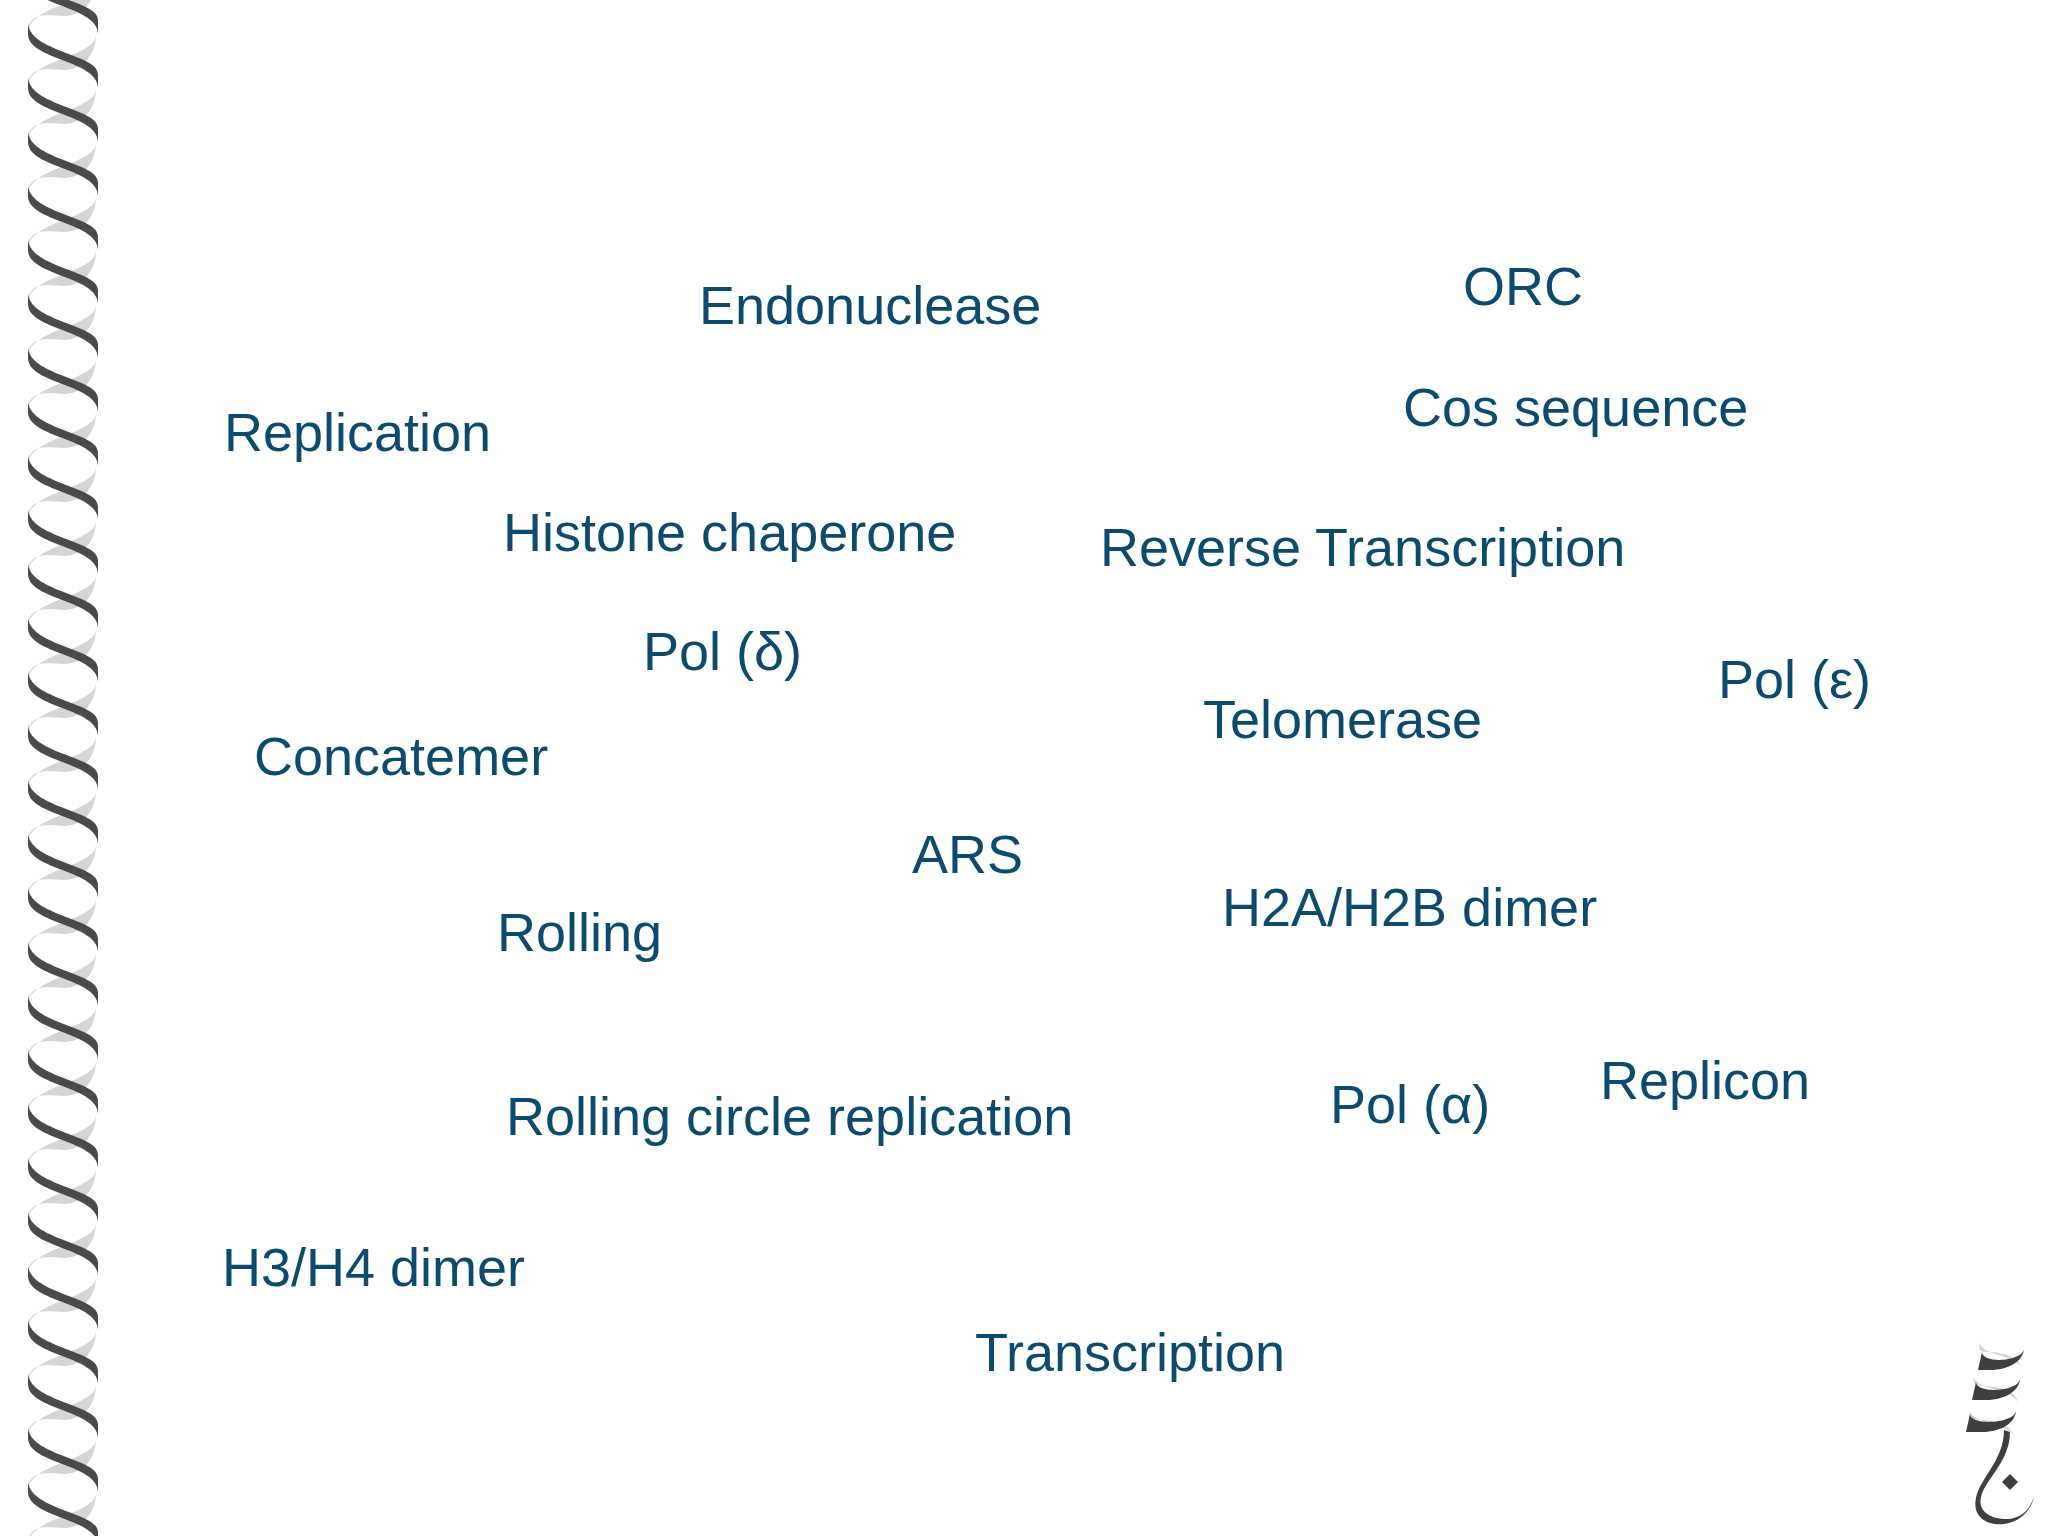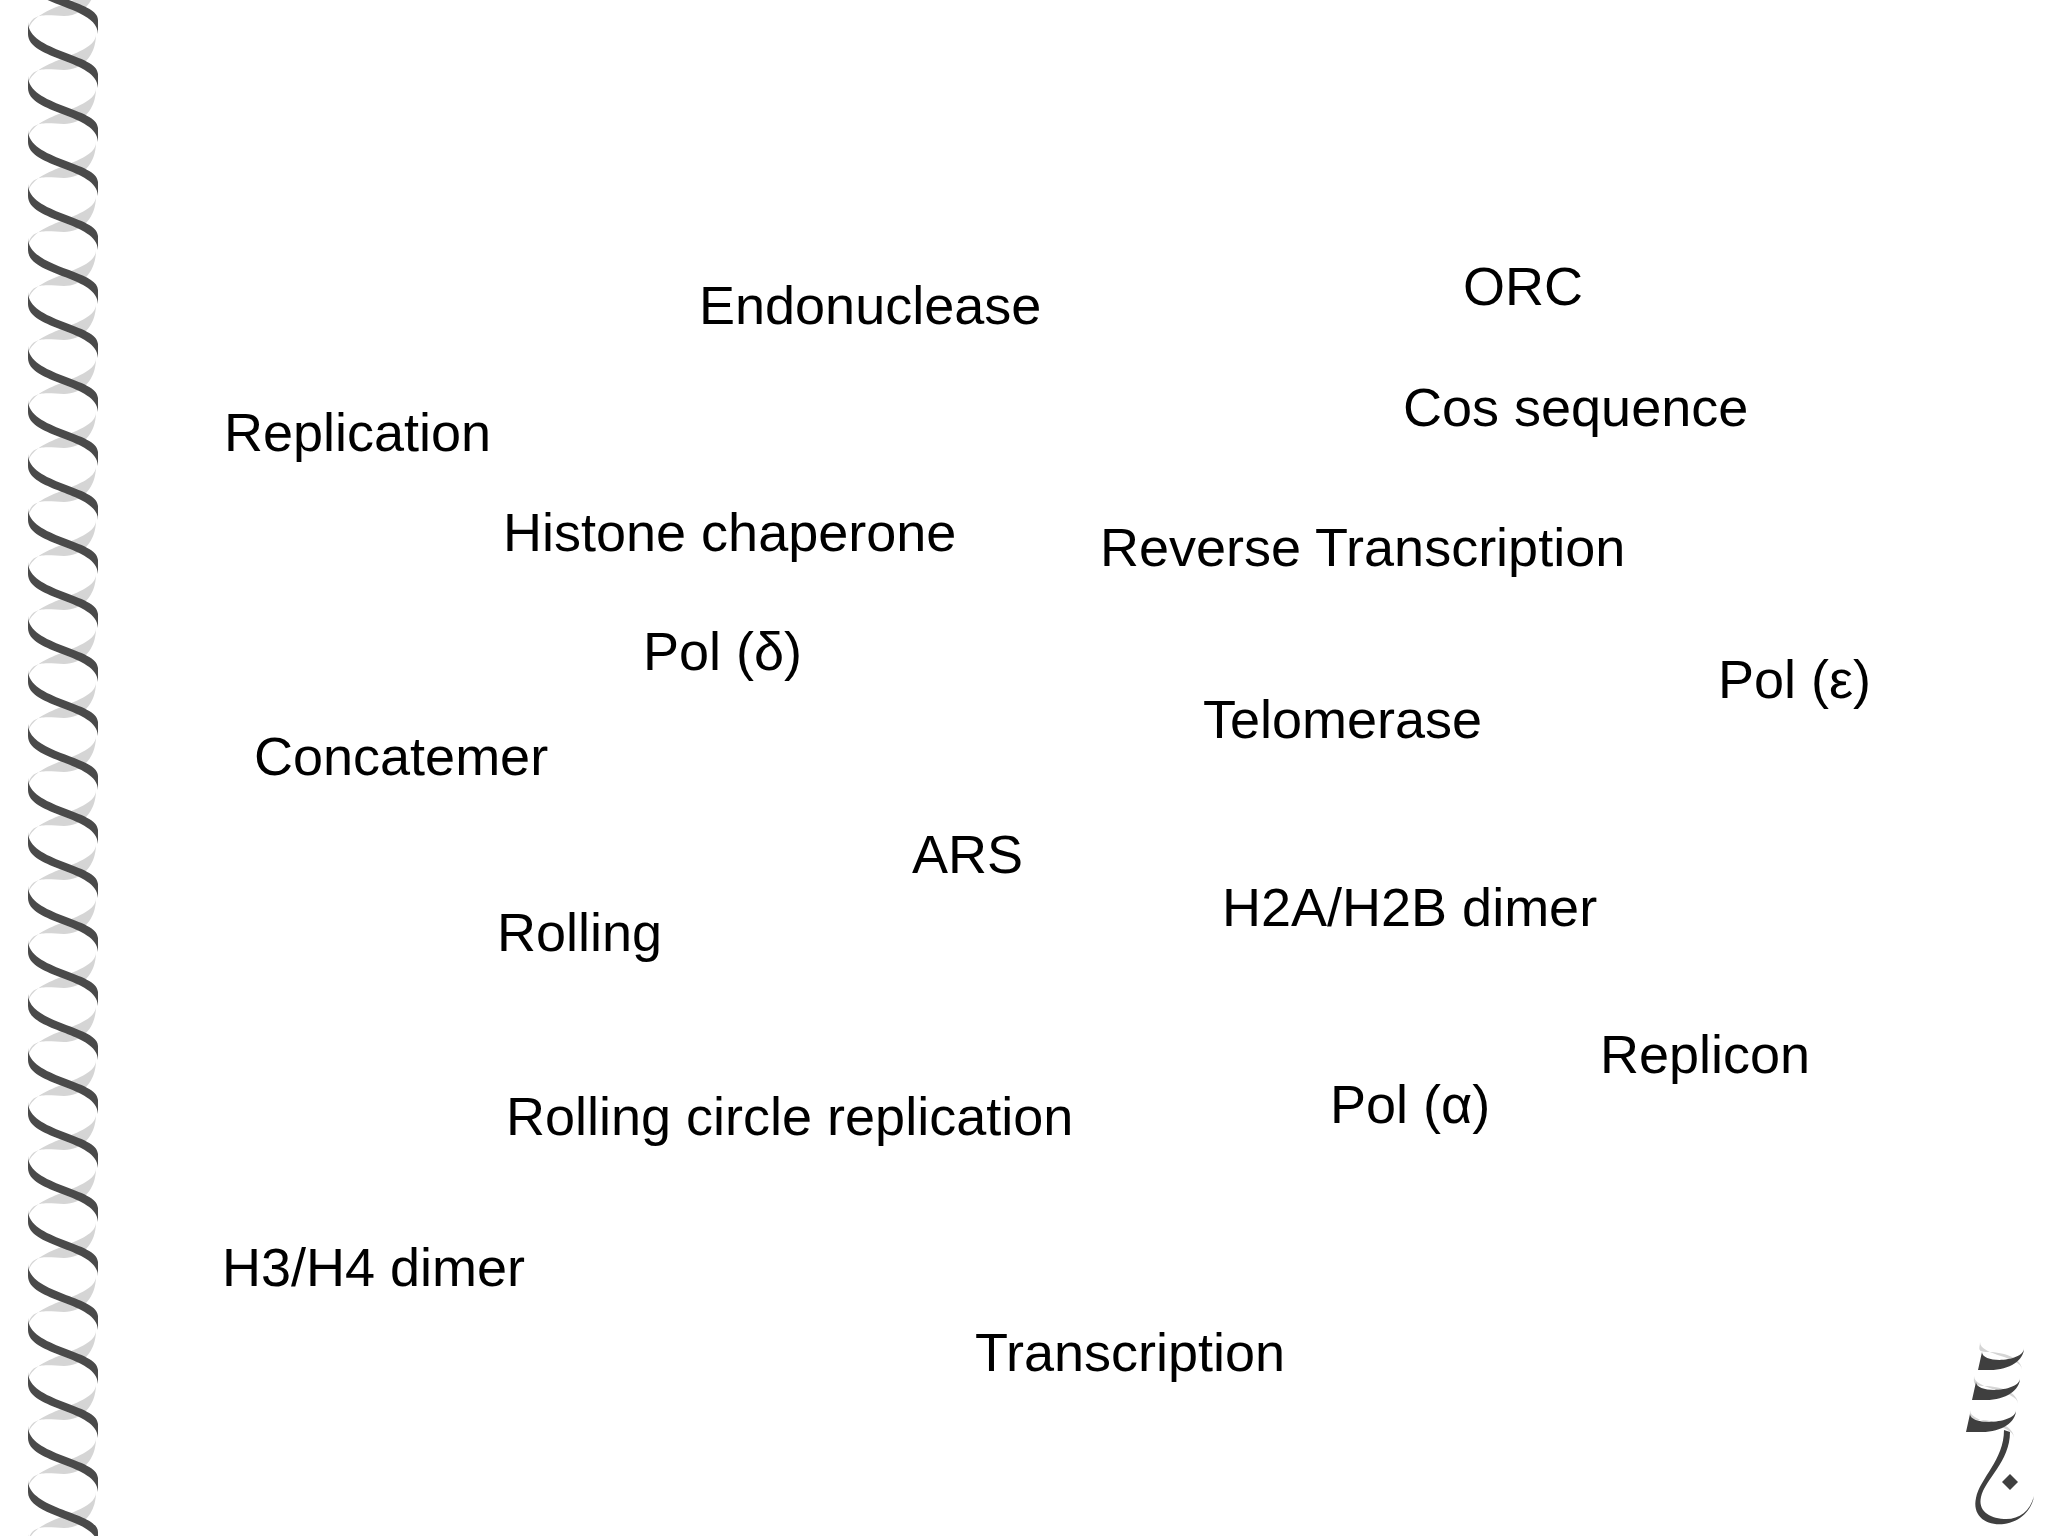--- a/index.html
+++ b/index.html
@@ -70,21 +70,21 @@
     position: absolute;
     left: 1590px;
     top: -12px;
     width: 300px;
     height: 160px;
   }
 
   
   .term {
     position: absolute;
-    color: #000000;
+    color: #0c4a6e;
     font-size: 54px;
     line-height: 1;
     white-space: nowrap;
     font-family: "Liberation Sans", "DejaVu Sans", sans-serif;
   }
 
   
   #signature-mark {
     position: absolute;
     left: 1918px;
@@ -194,21 +194,21 @@
       <div class="term" style="left: 1359px; top: 380px; margin-left: 44px;">Cos sequence</div>
       <div class="term" style="left: 503px; top: 505px;">Histone chaperone</div>
       <div class="term" style="left: 1100px; top: 520px;">Reverse Transcription</div>
       <div class="term" style="left: 643px; top: 624px;">Pol (δ)</div>
       <div class="term" style="left: 1203px; top: 692px;">Telomerase</div>
       <div class="term" style="left: 1718px; top: 652px;">Pol (ε)</div>
       <div class="term" style="left: 254px; top: 729px;">Concatemer</div>
       <div class="term" style="left: 912px; top: 827px;">ARS</div>
       <div class="term" style="left: 1222px; top: 880px; text-align: center;">H2A/H2B dimer</div>
       <div class="term" style="left: 497px; top: 905px;">Rolling</div>
-      <div class="term" style="left: 1600px; top: 1027px;">Replicon</div>
+      <div class="term" style="left: 1600px; top: 1053px;">Replicon</div>
       <div class="term" style="left: 478px; top: 1089px; margin-left: 28px;">Rolling circle replication</div>
       <div class="term" style="left: 1330px; top: 1077px;">Pol (α)</div>
       <div class="term" style="left: 222px; top: 1240px;">H3/H4 dimer</div>
       <div class="term" style="left: 975px; top: 1325px;">Transcription</div>
     </div>
 
   <div id="signature-mark">
     <svg width="140" height="200" viewBox="0 0 140 200" xmlns="http://www.w3.org/2000/svg" aria-hidden="true">
 
       <path d="M 62 6 C 62 20, 104 20, 104 34 C 104 22, 86 16, 70 16 C 58 16, 62 12, 62 6 Z" fill="#d5d5d5"></path>

